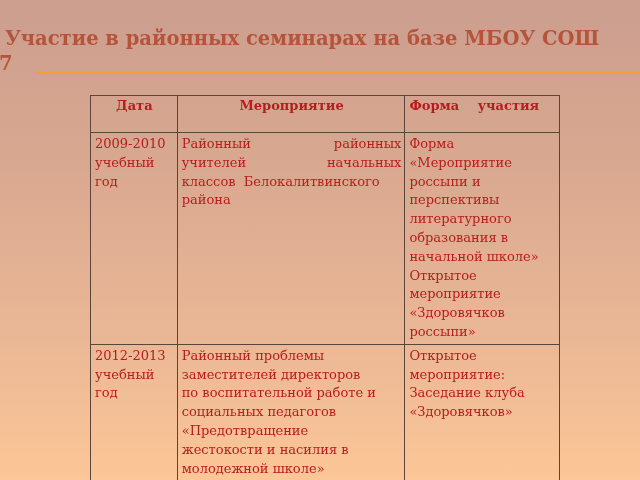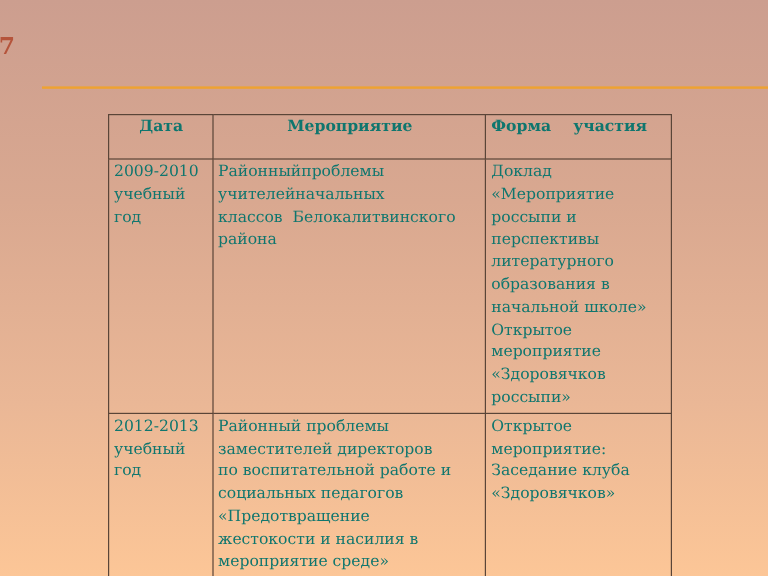--- a/index.html
+++ b/index.html
@@ -39,21 +39,21 @@
     height: 2px;
     background: #efa231;
   }
   .data-table {
     position: absolute;
     left: 90px;
     top: 95px;
     width: 470px;
     border-collapse: collapse;
     table-layout: fixed;
-    color: #0f766e;
+    color: #b91c1c;
     font-family: "DejaVu Serif", serif;
     font-size: 13px;
     line-height: 18.8px;
   }
   .data-table th, .data-table td {
     border: 1.5px solid #5a4538;
     vertical-align: top;
     padding: 2px 3px 2px 4px;
     text-align: left;
   }
@@ -68,26 +68,27 @@
     text-align: left;
     word-spacing: 14px;
     margin-left: 12px;
   }
   .col-date { width: 83px; }
   .col-event { width: 218px; }
   .col-form { width: 148px; }
   .row1 td { height: 199px; }
   .row2 td { height: 127px; margin-left: 16px; }
   .cell-line { display: block; }
-  .spread { display: flex; justify-content: flex-start; }
+  .spread { display: flex; justify-content: space-between; }
 </style>
 </head>
 <body>
 
 <h1 class="slide-title">
+  <span>Участие в районных семинарах на базе МБОУ СОШ</span>
   <span class="line2">7</span>
 </h1>
 <div class="title-rule"></div>
 
 <table class="data-table">
   <colgroup>
     <col class="col-date">
     <col class="col-event">
     <col class="col-form">
   </colgroup>
@@ -101,31 +102,31 @@
   <tbody>
     <tr class="row1">
       <td>
         <span class="cell-line">2009-2010</span>
         <span class="cell-line">учебный</span>
         <span class="cell-line">год</span>
       </td>
       <td>
         <span class="cell-line spread">
           <span>Районный</span>
-          <span>проблемы</span>
+          <span>районных</span>
         </span>
         <span class="cell-line spread">
           <span>учителей</span>
           <span>начальных</span>
         </span>
         <span class="cell-line" style="white-space:pre;">классов  Белокалитвинского</span>
         <span class="cell-line">района</span>
       </td>
       <td>
-        <span class="cell-line">Доклад</span>
+        <span class="cell-line">Форма</span>
         <span class="cell-line">«Мероприятие</span>
         <span class="cell-line">россыпи и</span>
         <span class="cell-line">перспективы</span>
         <span class="cell-line">литературного</span>
         <span class="cell-line">образования в</span>
         <span class="cell-line">начальной школе»</span>
         <span class="cell-line">Открытое</span>
         <span class="cell-line">мероприятие</span>
         <span class="cell-line">«Здоровячков</span>
         <span class="cell-line">россыпи»</span>
@@ -137,21 +138,21 @@
         <span class="cell-line">учебный</span>
         <span class="cell-line">год</span>
       </td>
       <td>
         <span class="cell-line">Районный проблемы</span>
         <span class="cell-line">заместителей директоров</span>
         <span class="cell-line">по воспитательной работе и</span>
         <span class="cell-line">социальных педагогов</span>
         <span class="cell-line">«Предотвращение</span>
         <span class="cell-line">жестокости и насилия в</span>
-        <span class="cell-line">мероприятие среде»</span>
+        <span class="cell-line">молодежной школе»</span>
       </td>
       <td>
         <span class="cell-line">Открытое</span>
         <span class="cell-line">мероприятие:</span>
         <span class="cell-line">Заседание клуба</span>
         <span class="cell-line">«Здоровячков»</span>
       </td>
     </tr>
   </tbody>
 </table>

